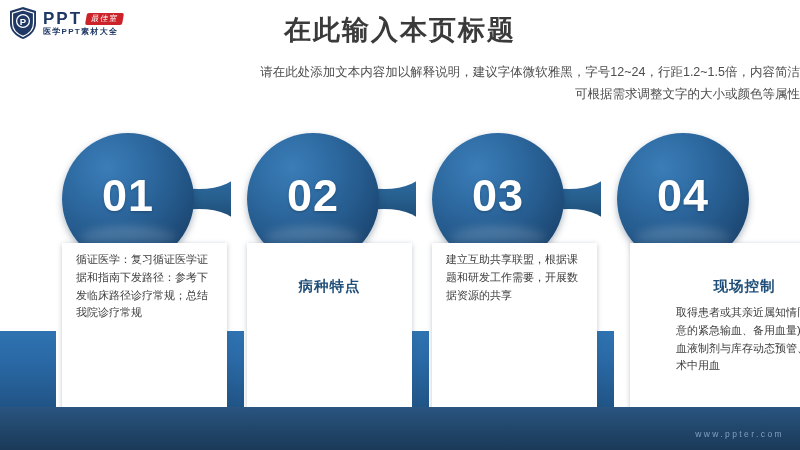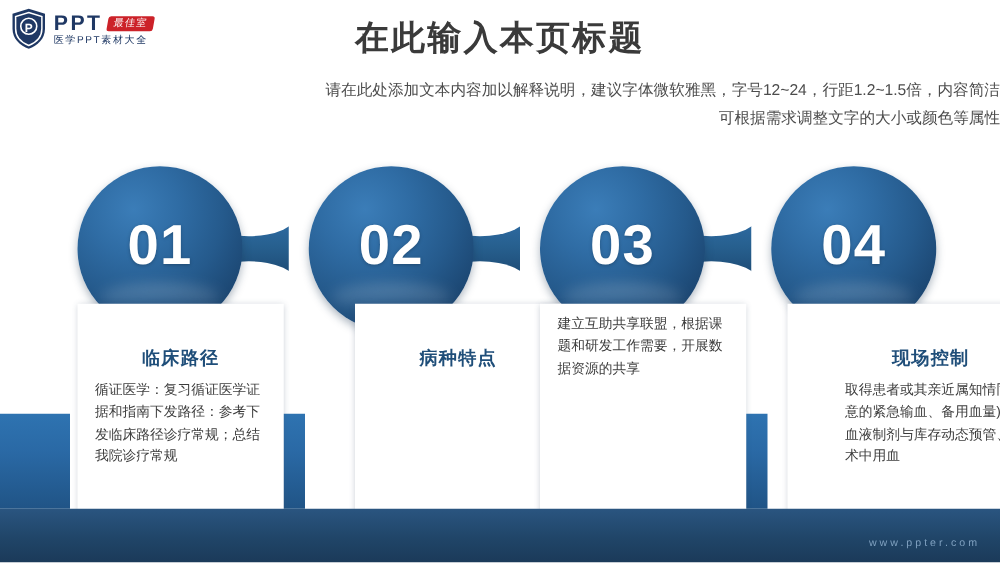--- a/index.html
+++ b/index.html
@@ -57,21 +57,21 @@
     border-radius: 2px;
     letter-spacing: 1px;
     line-height: 1;
     transform: skewX(-10deg);
   }
   .logo-sub {
     font-size: 8px;
     color: #1f3864;
     letter-spacing: 1.3px;
     line-height: 1;
-    font-weight: normal;
+    font-weight: bold;
   }
 
   
   #page-title {
     position: absolute;
     top: 16px;
     left: 0;
     width: 800px;
     text-align: center;
     font-size: 27px;
@@ -262,24 +262,23 @@
   </div>
 </div>
 
 <div class="deco-block" style="left:-4px; width:60px;"></div>
 <div class="deco-block" style="left:202px; width:42px;"></div>
 <div class="deco-block" style="left:387px; width:42px;"></div>
 <div class="deco-block" style="left:572px; width:42px;"></div>
 <div class="deco-block" style="left:757px; width:47px;"></div>
 
 <div class="card" style="left:62px;">
-  <div class="card-title">临床路径</div>
   <div class="card-body">循证医学：复习循证医学证据和指南下发路径：参考下发临床路径诊疗常规；总结我院诊疗常规</div>
 </div>
-<div class="card" style="left:247px;margin-left:37px;">
+<div class="card" style="left:247px;">
   <div class="card-title">病种特点</div>
 </div>
 <div class="card" style="left:432px;">
   <div class="card-body">建立互助共享联盟，根据课题和研发工作需要，开展数据资源的共享</div>
 </div>
 <div class="card" style="left:630px;padding-left:32px;">
   <div class="card-title">现场控制</div>
   <div class="card-body">取得患者或其亲近属知情同意的紧急输血、备用血量)、血液制剂与库存动态预管、术中用血</div>
 </div>
 

